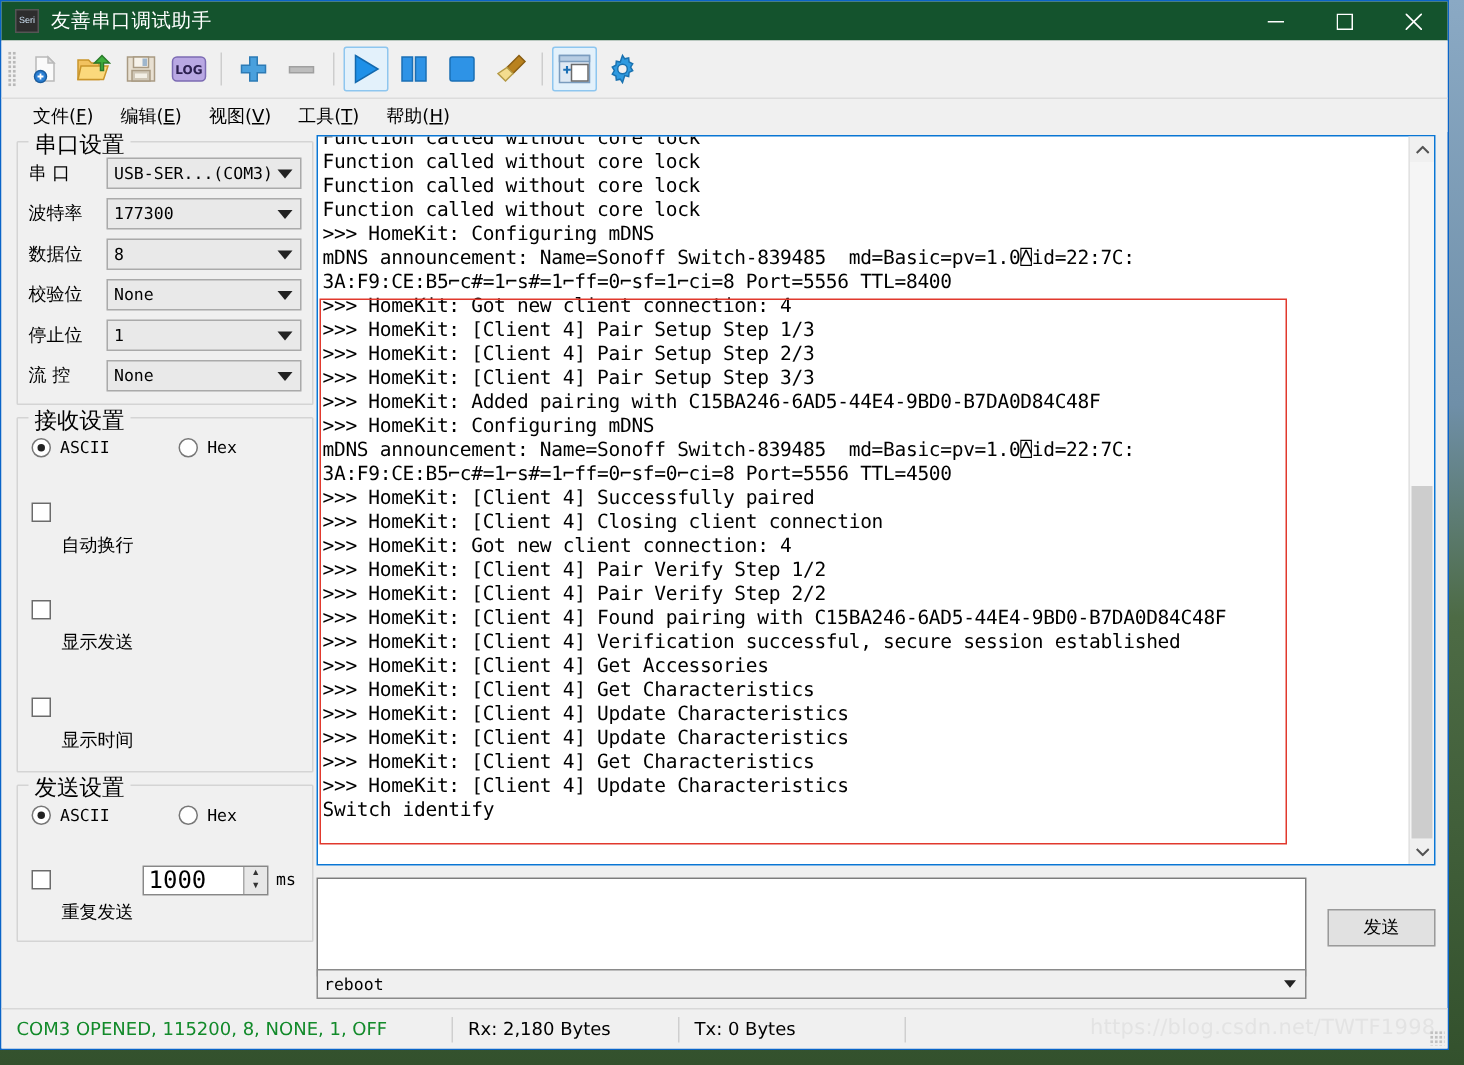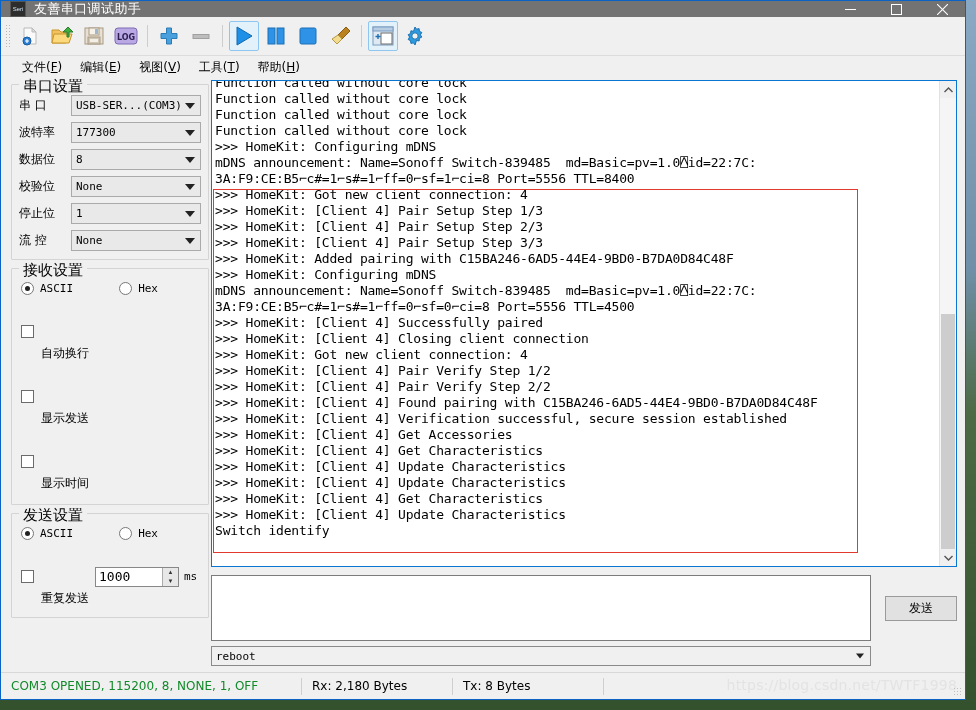--- a/index.html
+++ b/index.html
@@ -19,21 +19,21 @@
     position: absolute;
     left: 0; top: 0;
     width: 966px; height: 700px;
     background: #f0f0f0;
     border: 1px solid #0a64c8;
     box-sizing: border-box;
     display: flex; flex-direction: column;
   }
   
   #titlebar {
-    height: 16px; background: #737373;
+    height: 26px; background: #14532d;
     display: flex; align-items: center;
     flex: 0 0 auto;
     user-select: none;
   }
   #app-icon {
     width: 16px; height: 16px; margin: 0 8px 0 9px;
     background: #2d2d2d; border: 1px solid #555;
     display: flex; align-items: center; justify-content: center;
     font-size: 6px; color: #cfe3f5; font-family: "Liberation Sans", sans-serif;
     box-sizing: border-box;
@@ -132,21 +132,21 @@
     margin-right: 7px; box-sizing: border-box; flex: 0 0 13px;
   }
   .cbxlbl { font-size: 12px; font-family: "DejaVu Sans", sans-serif; color: #000; margin-top: 44px; }
   .spinwrap {
     display: flex; align-items: center; height: 20px; width: 84px;
     border: 1px solid #888; background: #fff; box-sizing: border-box;
     margin-right: 5px;
   }
   .spinwrap input {
     border: 0; outline: 0; width: 100%; height: 100%;
-    font-family: "DejaVu Sans Mono", monospace; font-size: 13px;
+    font-family: "DejaVu Sans Mono", monospace; font-size: 16px;
     padding-left: 3px; box-sizing: border-box; background: transparent;
   }
   .spinbtns {
     width: 15px; flex: 0 0 15px; height: 100%;
     display: flex; flex-direction: column; border-left: 1px solid #aaa;
     background: #e7e7e7;
   }
   .spinbtns div {
     flex: 1; display: flex; align-items: center; justify-content: center;
     font-size: 6px; color: #333; line-height: 1;
@@ -562,19 +562,19 @@
       </div>
 
     </div>
   </div>
 
   <div id="statusbar">
     <div class="sbcell" id="sb-status" style="color: rgb(18, 138, 42);">COM3 OPENED, 115200, 8, NONE, 1, OFF</div>
     <div class="sbdiv"></div>
     <div class="sbcell" id="sb-rx">Rx: 2,180 Bytes</div>
     <div class="sbdiv"></div>
-    <div class="sbcell" id="sb-tx">Tx: 8 Bytes</div>
+    <div class="sbcell" id="sb-tx">Tx: 0 Bytes</div>
     <div class="sbdiv"></div>
     <div id="watermark">https://blog.csdn.net/TWTF1998</div>
     <div id="grow"></div>
   </div>
 
 </div>
 
 </body></html>

